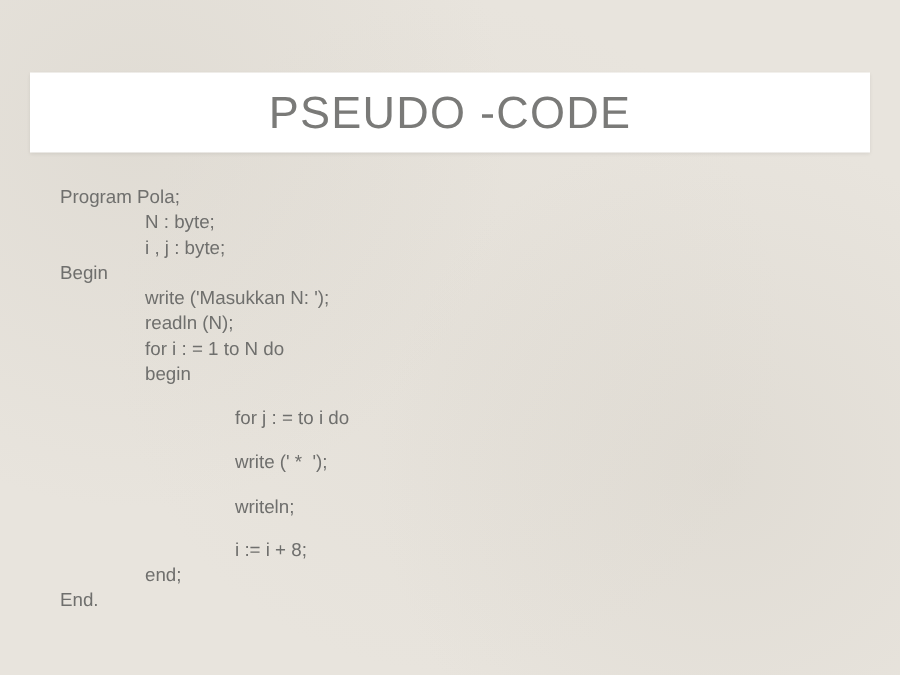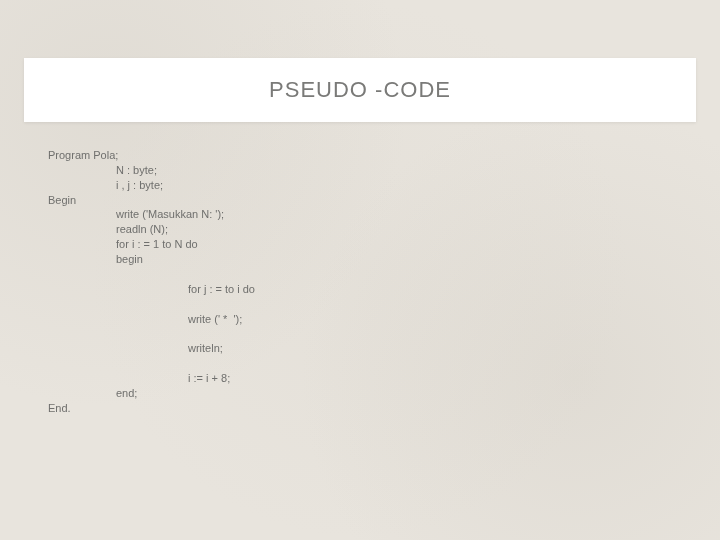--- a/index.html
+++ b/index.html
@@ -24,32 +24,32 @@
     left: 24px;
     right: 24px;
     height: 64px;
     background: #ffffff;
     box-shadow: 0 1px 3px rgba(0,0,0,0.08);
     display: flex;
     align-items: center;
     justify-content: center;
   }
   .title {
-    font-size: 22px;
+    font-size: 36px;
     letter-spacing: 1px;
     color: #7a7a78;
     font-weight: 400;
   }
   .code-block {
     position: absolute;
     top: 148px;
     left: 48px;
     right: 48px;
     color: #6f6f6d;
-    font-size: 11px;
+    font-size: 15px;
     line-height: 1.35;
   }
   .line { white-space: pre; }
   .ind1 { padding-left: 68px; }
   .ind2 { padding-left: 140px; margin-top: 15px; }
 </style>
 </head>
 <body>
 
 <div class="title-bar">

